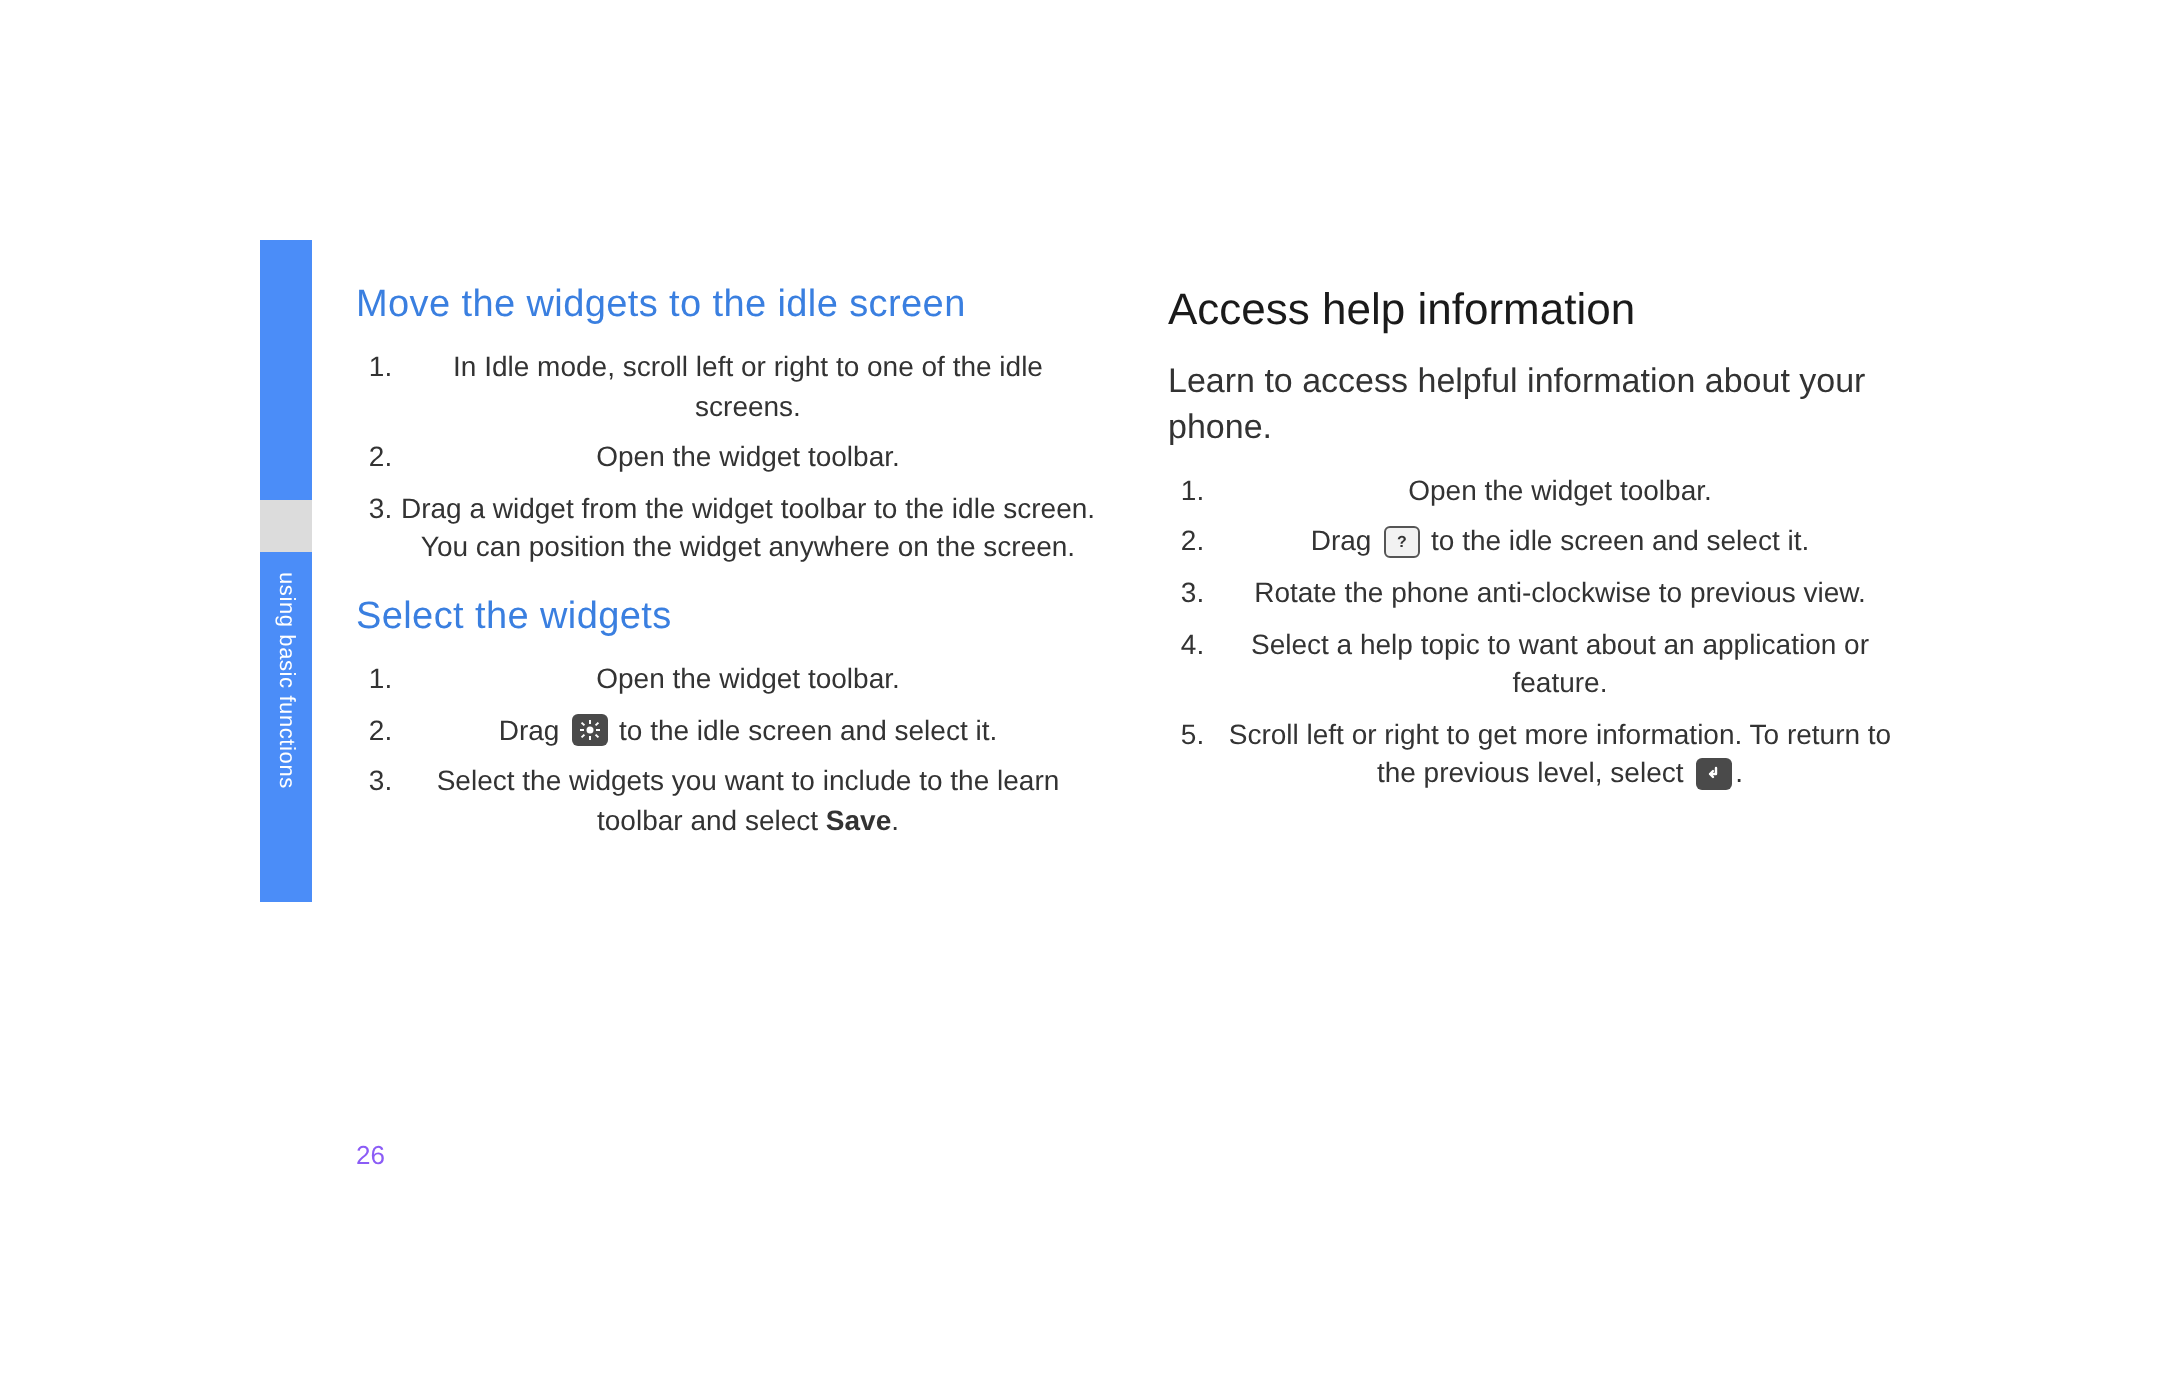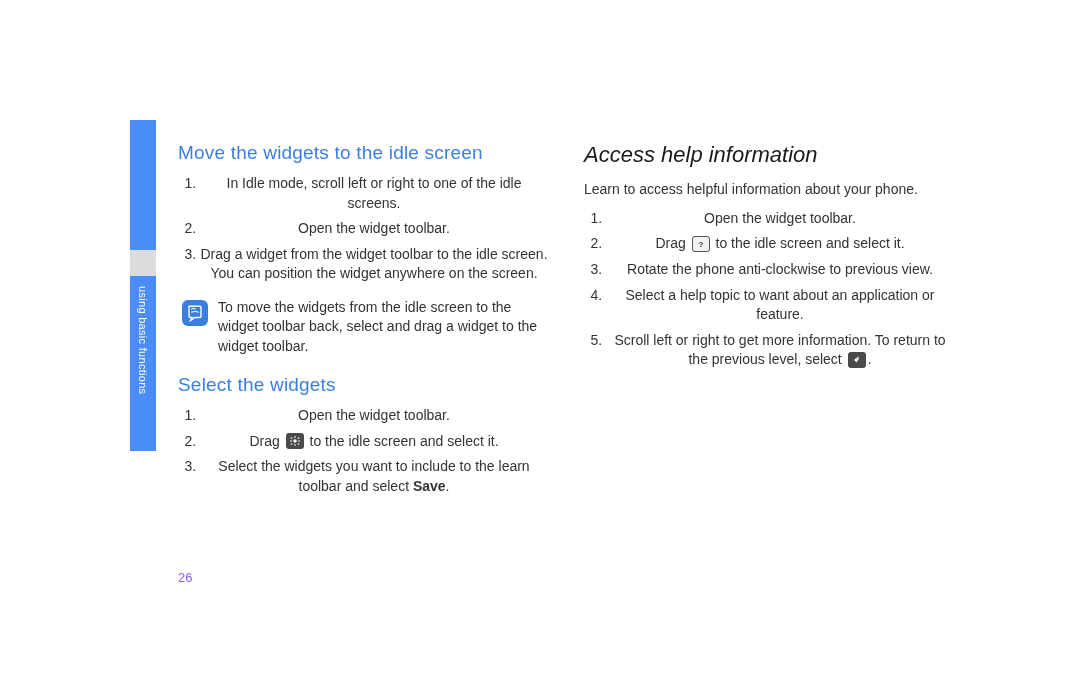--- a/index.html
+++ b/index.html
@@ -56,24 +56,23 @@
     font-size: 19px;
     font-weight: 400;
     margin-bottom: 10px;
     letter-spacing: 0.2px;
   }
   .h-black {
     color: #1a1a1a;
     font-size: 22px;
     font-weight: 400;
     margin-bottom: 12px;
-    font-style: italic;
   }
   .para {
-    font-size: 14px;
+    font-size: 17px;
     line-height: 1.35;
     margin-bottom: 10px;
     color: #333;
   }
   ol.steps {
     list-style: decimal;
     padding-left: 22px;
     font-size: 14px;
     line-height: 1.4;
     color: #333;
@@ -148,29 +147,20 @@
 
     <div class="col">
 
       <div class="h-blue">Move the widgets to the idle screen</div>
       <ol class="steps">
         <li>In Idle mode, scroll left or right to one of the idle screens.</li>
         <li>Open the widget toolbar.</li>
         <li>Drag a widget from the widget toolbar to the idle screen. You can position the widget anywhere on the screen.</li>
       </ol>
 
-      <div class="note-row">
-        <div class="note-icon">
-          <svg viewBox="0 0 24 24">
-              <path d="M4 3 L18 3 Q20 3 20 5 L20 16 Q20 18 18 18 L12 18 L6 22 L8 18 L6 18 Q4 18 4 16 Z" fill="none" stroke="#fff" stroke-width="1.8"></path>
-              <path d="M7 7 Q10 5 13 7 M7 11 Q12 9 17 11" fill="none" stroke="#fff" stroke-width="1.4"></path>
-            </svg>
-        </div>
-        <div class="note-text">To move the widgets from the idle screen to the widget toolbar back, select and drag a widget to the widget toolbar.</div>
-      </div>
 
       <div class="h-blue">Select the widgets</div>
       <ol class="steps">
         <li>Open the widget toolbar.</li>
         <li>
           <span>Drag </span><span class="inline-icon">
               <svg viewBox="0 0 24 24">
                 <circle cx="12" cy="12" r="3.5" fill="#fff"></circle>
                 <g fill="#fff">
                   <rect x="11" y="2" width="2" height="4"></rect>

